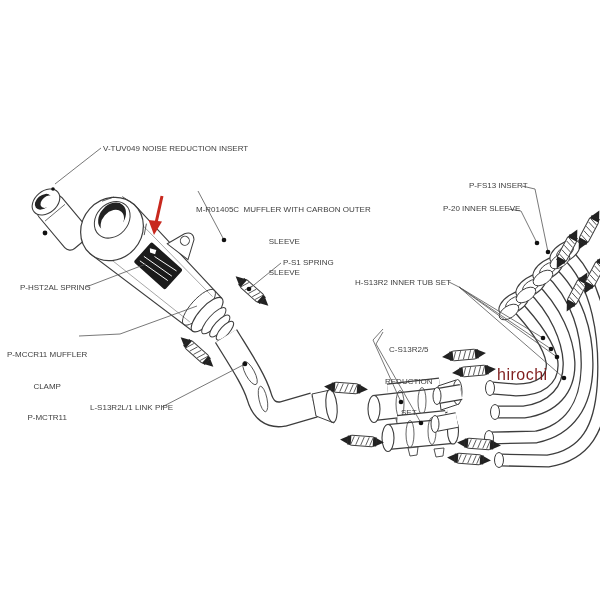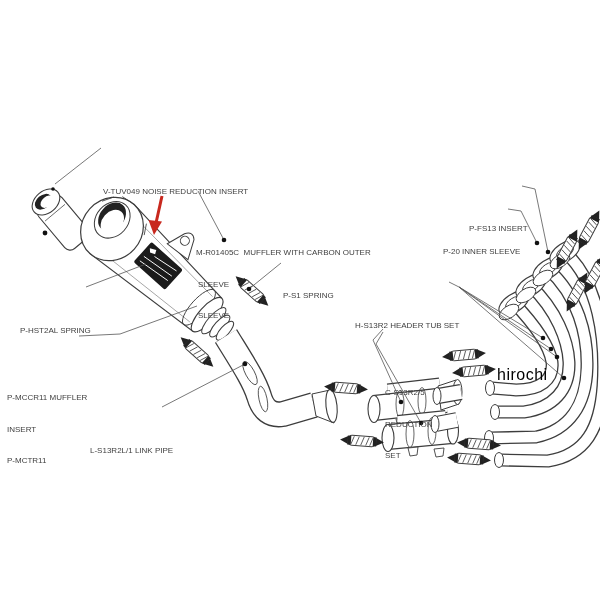--- a/index.html
+++ b/index.html
@@ -1,22 +1,22 @@
 <!DOCTYPE html>
 <html><head>
 <meta charset="utf-8">
 <style>
   html,body{margin:0;padding:0;background:#fff;}
   #stage{position:relative;width:600px;height:600px;background:#fff;overflow:hidden;
          font-family:"Liberation Sans",sans-serif;}
   #art{position:absolute;left:0;top:0;}
-  .lbl{position:absolute;font-size:8px;line-height:10.5px;color:#3e3e3e;white-space:pre;margin-top:43px;}
-  .lbl div{white-space:pre;}
+  .lbl{position:absolute;font-size:8px;line-height:10.5px;color:#3e3e3e;white-space:pre;}
+  .lbl div{white-space:pre;text-align:center;}
   .ind{padding-left:2px;}
-  #watermark{position:absolute;left:497px;top:366px;font-size:16px;color:#000000;
+  #watermark{position:absolute;left:497px;top:366px;font-size:16px;color:#7f1d1d;
              letter-spacing:.5px;}
 </style>
 </head>
 <body>
 
 <div id="stage">
 
 <svg id="art" width="600" height="600" viewBox="0 0 600 600">
   <defs>
     <g id="spring">
@@ -214,35 +214,35 @@
 <div class="lbl" style="left:196px;top:184px">
   <div>M-R01405C  MUFFLER WITH CARBON OUTER</div>
   <div class="ind">SLEEVE</div>
   <div class="ind">SLEEVE</div>
 </div>
 
 <div class="lbl" style="left:20px;top:283px">P-HST2AL SPRING</div>
 
 <div class="lbl" style="left:7px;top:329px">
   <div>P-MCCR11 MUFFLER</div>
-  <div>INSERT</div>
+  <div>CLAMP</div>
   <div>P-MCTR11</div>
 </div>
 
 <div class="lbl" style="left:90px;top:403px">L-S13R2L/1 LINK PIPE</div>
 
-<div class="lbl" style="left:283px;top:248px">P-S1 SPRING</div>
+<div class="lbl" style="left:283px;top:258px">P-S1 SPRING</div>
 
 <div class="lbl" style="left:385px;top:324px">
   <div>C-S13R2/5</div>
   <div>REDUCTION</div>
   <div>SET</div>
 </div>
 
-<div class="lbl" style="left:355px;top:278px">H-S13R2 HEADER TUB SET</div>
+<div class="lbl" style="left:355px;top:278px">H-S13R2 INNER TUB SET</div>
 
 <div class="lbl" style="left:469px;top:181px">P-FS13 INSERT</div>
 
 <div class="lbl" style="left:443px;top:204px">P-20 INNER SLEEVE</div>
 
 <div id="watermark">hirochi</div>
 
 </div>
 
 </body></html>

